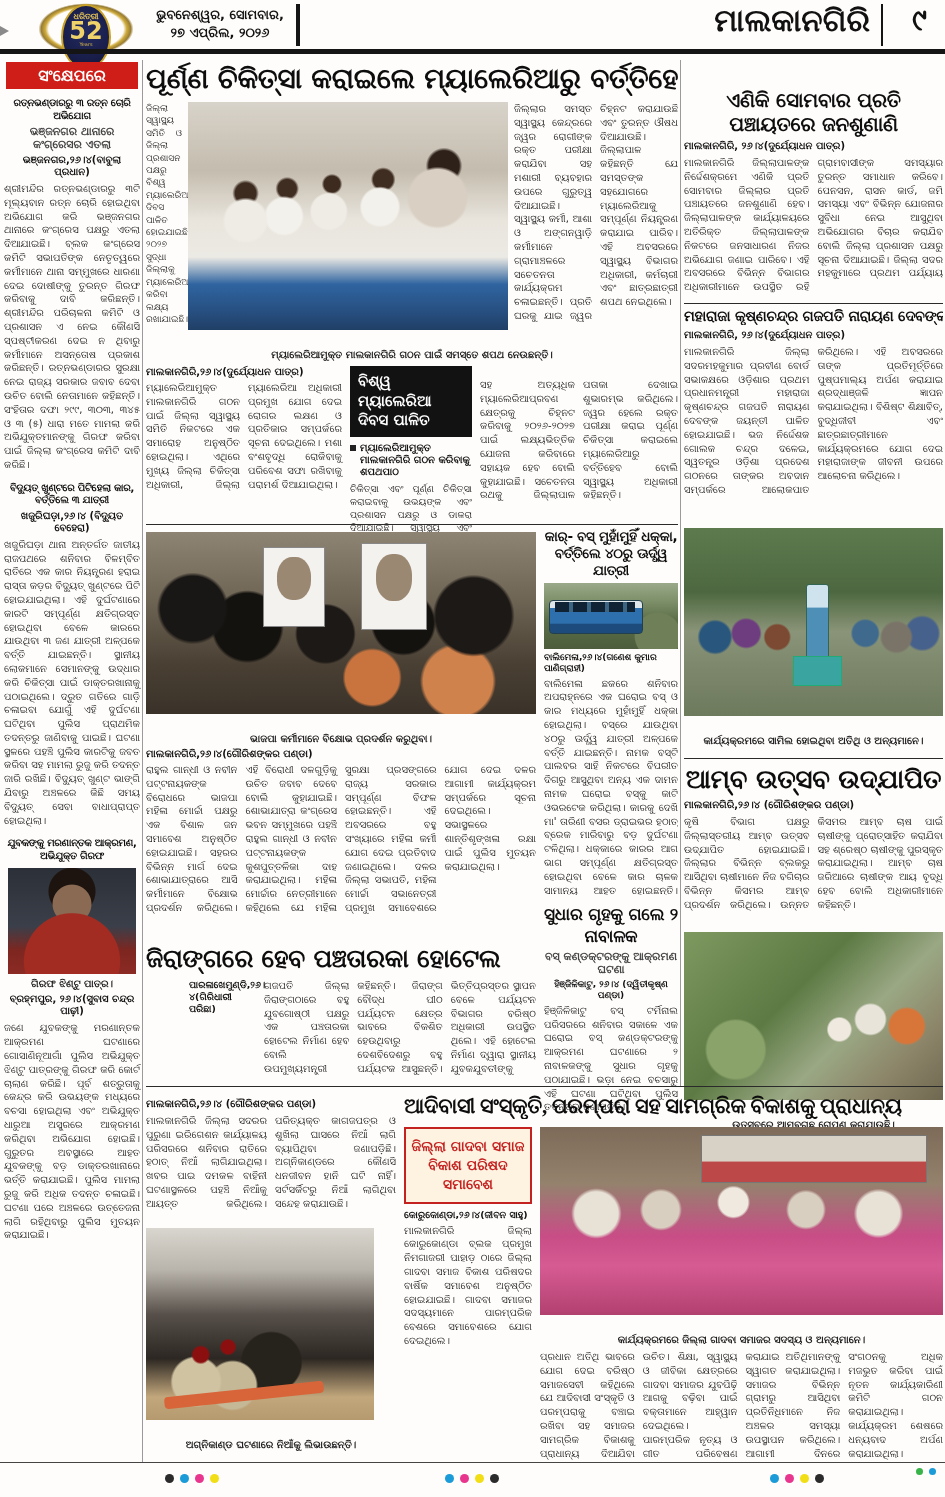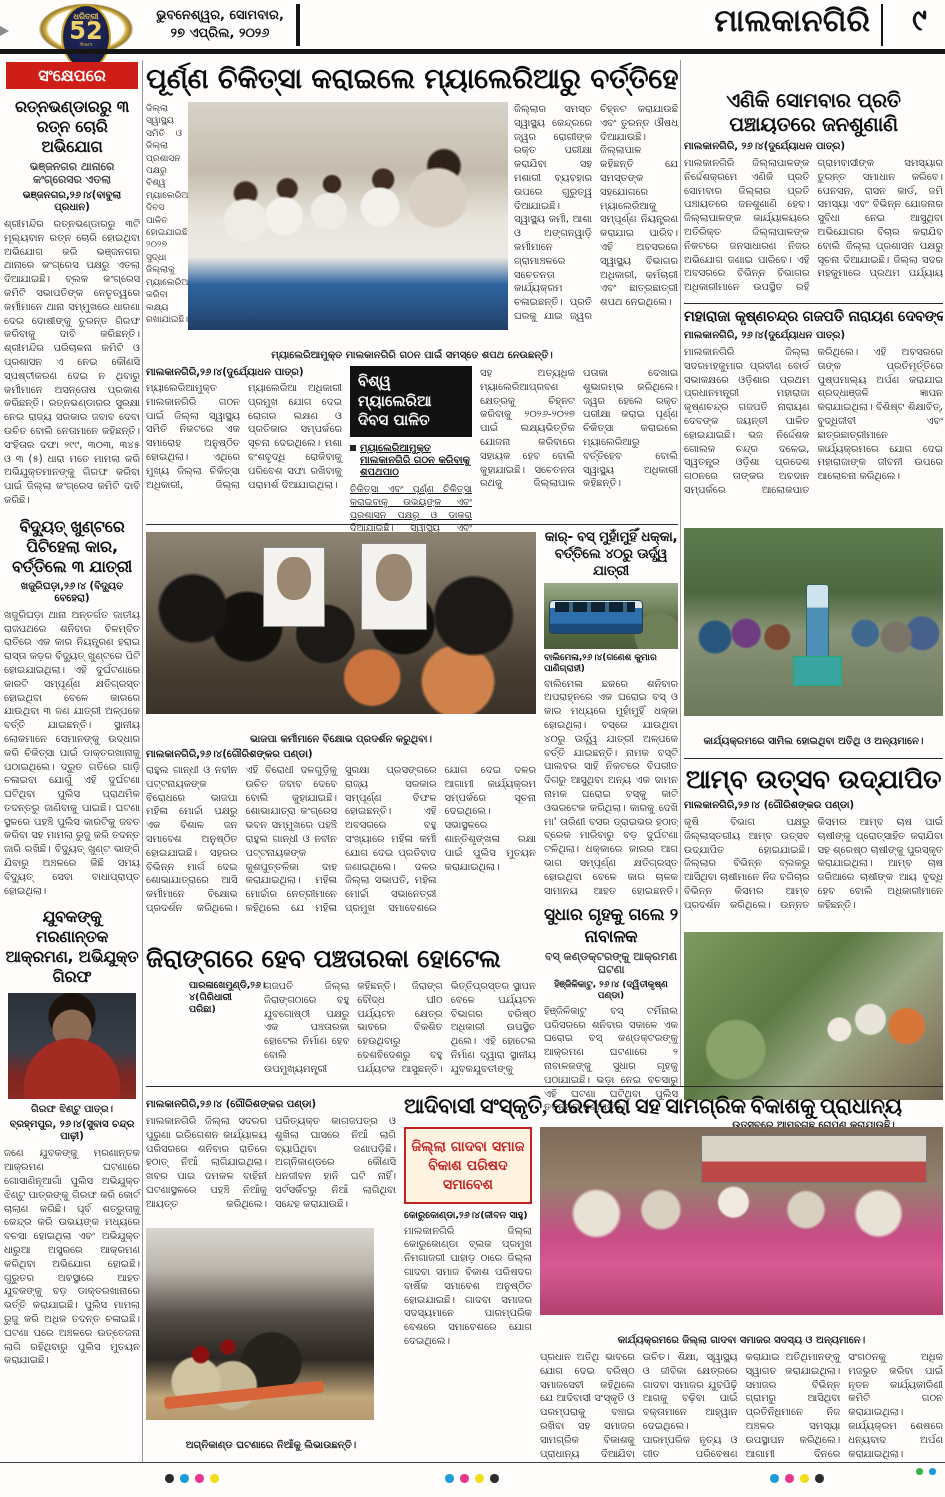--- a/index.html
+++ b/index.html
@@ -32,21 +32,21 @@
   .subhead { font-weight:bold; font-size:11px; color:#444; text-align:center; }
   .body-txt { font-size:10px; line-height:1.38; text-align:justify; color:#1c1c1c; }
   .cols2 { columns:2; column-gap:8px; }
   .cols3 { columns:3; column-gap:8px; }
   .cols4 { columns:4; column-gap:8px; }
   .caption { font-size:10px; font-weight:bold; text-align:center; color:#222; }
 
   
   .leftrail { position:absolute; left:4px; top:62px; width:136px; }
   .brief-box { background:#cf1d17; color:#fff; font-weight:bold; font-size:16px; text-align:center; padding:4px 2px; margin:0 2px 8px 2px; }
-  .lr-hl { font-size:16px; line-height:1.25; text-align:center; }
+  .lr-hl { font-size:10px; line-height:1.25; text-align:center; }
   .lr-dateline { text-align:center; margin:3px 0 4px; }
   .lr-sub { margin-top:3px; }
   .portrait { width:128px; height:106px; margin:6px auto 4px; position:relative; overflow:hidden; background:
       radial-gradient(circle at 50% 88%, #a32c22 0 42%, transparent 43%),
       radial-gradient(circle at 50% 34%, #8a6a52 0 20%, transparent 21%),
       radial-gradient(circle at 50% 22%, #1d1410 0 22%, transparent 23%),
       linear-gradient(180deg,#2c3038 0%,#3a3f49 55%,#7e2620 78%,#8c2a24 100%); }
 
   
   .ph { position:relative; overflow:hidden; background:#b5b0a8; }
@@ -186,29 +186,29 @@
       <div class="body-txt" style="width:36px;font-size:9px;">ଜିଲ୍ଲା ସ୍ୱାସ୍ଥ୍ୟ ସମିତି ଓ ଜିଲ୍ଲା ପ୍ରଶାସନ ପକ୍ଷରୁ ବିଶ୍ୱ ମ୍ୟାଲେରିଆ ଦିବସ ପାଳିତ ହୋଇଯାଇଛି। ୨୦୨୭ ସୁଦ୍ଧା ଜିଲ୍ଲାକୁ ମ୍ୟାଲେରିଆମୁକ୍ତ କରିବା ଲକ୍ଷ୍ୟ ରଖାଯାଇଛି।</div>
       <div class="ph ph-pledge" style="width:320px;height:228px;flex:none;"></div>
       <div class="body-txt cols2" style="flex:1;">ଜିଲ୍ଲାର ସମସ୍ତ ସ୍ୱାସ୍ଥ୍ୟ କେନ୍ଦ୍ରରେ ଜ୍ୱର ରୋଗୀଙ୍କ ରକ୍ତ ପରୀକ୍ଷା କରାଯିବା ସହ ମଶାରୀ ବ୍ୟବହାର ଉପରେ ଗୁରୁତ୍ୱ ଦିଆଯାଇଛି। ସ୍ୱାସ୍ଥ୍ୟ କର୍ମୀ, ଆଶା ଓ ଅଙ୍ଗନୱାଡ଼ି କର୍ମୀମାନେ ଗ୍ରାମାଞ୍ଚଳରେ ସଚେତନତା କାର୍ଯ୍ୟକ୍ରମ ଚଳାଇଛନ୍ତି। ପ୍ରତି ଘରକୁ ଯାଇ ଜ୍ୱର ଚିହ୍ନଟ କରାଯାଉଛି ଏବଂ ତୁରନ୍ତ ଔଷଧ ଦିଆଯାଉଛି। ଜିଲ୍ଲାପାଳ କହିଛନ୍ତି ଯେ ସମସ୍ତଙ୍କ ସହଯୋଗରେ ମ୍ୟାଲେରିଆକୁ ସମ୍ପୂର୍ଣ୍ଣ ନିୟନ୍ତ୍ରଣ କରାଯାଇ ପାରିବ। ଏହି ଅବସରରେ ସ୍ୱାସ୍ଥ୍ୟ ବିଭାଗର ଅଧିକାରୀ, କର୍ମଚାରୀ ଏବଂ ଛାତ୍ରଛାତ୍ରୀ ଶପଥ ନେଇଥିଲେ।</div>
     </div>
     <div class="caption ph-cap">ମ୍ୟାଲେରିଆମୁକ୍ତ ମାଲକାନଗିରି ଗଠନ ପାଇଁ ସମସ୍ତେ ଶପଥ ନେଉଛନ୍ତି।</div>
     <div style="display:flex;gap:8px;margin-top:5px;">
       <div style="width:196px;">
         <div class="dateline">ମାଲକାନଗିରି,୨୬।୪(ଦୁର୍ଯ୍ୟୋଧନ ପାତ୍ର)</div>
         <div class="body-txt cols2" style="margin-top:3px;">ମ୍ୟାଲେରିଆମୁକ୍ତ ମାଲକାନଗିରି ଗଠନ ପାଇଁ ଜିଲ୍ଲା ସ୍ୱାସ୍ଥ୍ୟ ସମିତି ନିକଟରେ ଏକ ସମାରୋହ ଅନୁଷ୍ଠିତ ହୋଇଥିଲା। ଏଥିରେ ମୁଖ୍ୟ ଜିଲ୍ଲା ଚିକିତ୍ସା ଅଧିକାରୀ, ଜିଲ୍ଲା ମ୍ୟାଲେରିଆ ଅଧିକାରୀ ପ୍ରମୁଖ ଯୋଗ ଦେଇ ରୋଗର ଲକ୍ଷଣ ଓ ପ୍ରତିକାର ସମ୍ପର୍କରେ ସୂଚନା ଦେଇଥିଲେ। ମଶା ବଂଶବୃଦ୍ଧି ରୋକିବାକୁ ପରିବେଶ ସଫା ରଖିବାକୁ ପରାମର୍ଶ ଦିଆଯାଇଥିଲା।</div>
       </div>
-      <div style="width:122px;flex:none;text-decoration:underline;">
+      <div style="width:122px;flex:none;">
         <div class="blackbox">ବିଶ୍ୱ ମ୍ୟାଲେରିଆ ଦିବସ ପାଳିତ</div>
         <div class="bullet-line">
           <span class="bullet-sq"></span>
           <span>ମ୍ୟାଲେରିଆମୁକ୍ତ ମାଲକାନଗିରି ଗଠନ କରିବାକୁ ଶପଥପାଠ</span>
         </div>
         <div class="body-txt" style="margin-top:4px;font-size:9.5px;">ଚିକିତ୍ସା ଏବଂ ପୂର୍ଣ୍ଣ ଚିକିତ୍ସା କରାଇବାକୁ ଉଭୟଙ୍କ ଏବଂ ପ୍ରଶାସନ ପକ୍ଷରୁ ଓ ଡାକରା ଦିଆଯାଇଛି। ସ୍ୱାସ୍ଥ୍ୟ ଏବଂ ଟିକାକରଣ ଯୋଜନାଯାଏ ବେଶି।</div>
       </div>
-      <div class="body-txt cols2" style="flex:1;">ସହ ଅତ୍ୟଧିକ ମ୍ୟାଲେରିଆପ୍ରବଣ କ୍ଷେତ୍ରକୁ ଚିହ୍ନଟ କରିବାକୁ ୨୦୨୬-୨୦୨୭ ପାଇଁ ଲକ୍ଷ୍ୟଭିତ୍ତିକ ଯୋଜନା କରିବାରେ ସହାୟକ ହେବ ବୋଲି କୁହାଯାଇଛି। ସଚେତନତା ରଥକୁ ଜିଲ୍ଲାପାଳ ପତାକା ଦେଖାଇ ଶୁଭାରମ୍ଭ କରିଥିଲେ। ଜ୍ୱର ହେଲେ ରକ୍ତ ପରୀକ୍ଷା କରାଇ ପୂର୍ଣ୍ଣ ଚିକିତ୍ସା କରାଇଲେ ମ୍ୟାଲେରିଆରୁ ବର୍ତ୍ତିହେବ ବୋଲି ସ୍ୱାସ୍ଥ୍ୟ ଅଧିକାରୀ କହିଛନ୍ତି।</div>
+      <div class="body-txt cols2" style="flex:1;margin-top:12px;">ସହ ଅତ୍ୟଧିକ ମ୍ୟାଲେରିଆପ୍ରବଣ କ୍ଷେତ୍ରକୁ ଚିହ୍ନଟ କରିବାକୁ ୨୦୨୬-୨୦୨୭ ପାଇଁ ଲକ୍ଷ୍ୟଭିତ୍ତିକ ଯୋଜନା କରିବାରେ ସହାୟକ ହେବ ବୋଲି କୁହାଯାଇଛି। ସଚେତନତା ରଥକୁ ଜିଲ୍ଲାପାଳ ପତାକା ଦେଖାଇ ଶୁଭାରମ୍ଭ କରିଥିଲେ। ଜ୍ୱର ହେଲେ ରକ୍ତ ପରୀକ୍ଷା କରାଇ ପୂର୍ଣ୍ଣ ଚିକିତ୍ସା କରାଇଲେ ମ୍ୟାଲେରିଆରୁ ବର୍ତ୍ତିହେବ ବୋଲି ସ୍ୱାସ୍ଥ୍ୟ ଅଧିକାରୀ କହିଛନ୍ତି।</div>
     </div>
   </div>
 
   <div class="abs" style="left:684px;top:88px;width:259px;">
     <div class="hl" style="font-size:20px;line-height:1.2;text-align:center;">ଏଣିକି ସୋମବାର ପ୍ରତି ପଞ୍ଚାୟତରେ ଜନଶୁଣାଣି</div>
     <div class="dateline" style="margin:4px 0;">ମାଲକାନଗିରି, ୨୬।୪(ଦୁର୍ଯ୍ୟୋଧନ ପାତ୍ର)</div>
     <div class="body-txt cols2" style="height:148px;overflow:hidden;">ମାଲକାନଗିରି ଜିଲ୍ଲାପାଳଙ୍କ ନିର୍ଦ୍ଦେଶକ୍ରମେ ଏଣିକି ପ୍ରତି ସୋମବାର ଜିଲ୍ଲାର ପ୍ରତି ପଞ୍ଚାୟତରେ ଜନଶୁଣାଣି ହେବ। ଜିଲ୍ଲାପାଳଙ୍କ କାର୍ଯ୍ୟାଳୟରେ ଅତିରିକ୍ତ ଜିଲ୍ଲାପାଳଙ୍କ ନିକଟରେ ଜନସାଧାରଣ ନିଜର ଅଭିଯୋଗ ଜଣାଇ ପାରିବେ। ଏହି ଅବସରରେ ବିଭିନ୍ନ ବିଭାଗର ଅଧିକାରୀମାନେ ଉପସ୍ଥିତ ରହି ଗ୍ରାମବାସୀଙ୍କ ସମସ୍ୟାର ତୁରନ୍ତ ସମାଧାନ କରିବେ। ପେନସନ, ରାସନ କାର୍ଡ, ଜମି ସମସ୍ୟା ଏବଂ ବିଭିନ୍ନ ଯୋଜନାର ସୁବିଧା ନେଇ ଆସୁଥିବା ଅଭିଯୋଗର ବିଚାର କରାଯିବ ବୋଲି ଜିଲ୍ଲା ପ୍ରଶାସନ ପକ୍ଷରୁ ସୂଚନା ଦିଆଯାଇଛି। ଜିଲ୍ଲା ସଦର ମହକୁମାରେ ପ୍ରଥମ ପର୍ଯ୍ୟାୟ ଜନଶୁଣାଣି ସୋମବାର ଅନୁଷ୍ଠିତ ହେବ।</div>
   </div>
 
   <div class="hline" style="left:684px;top:303px;width:259px;"></div>

